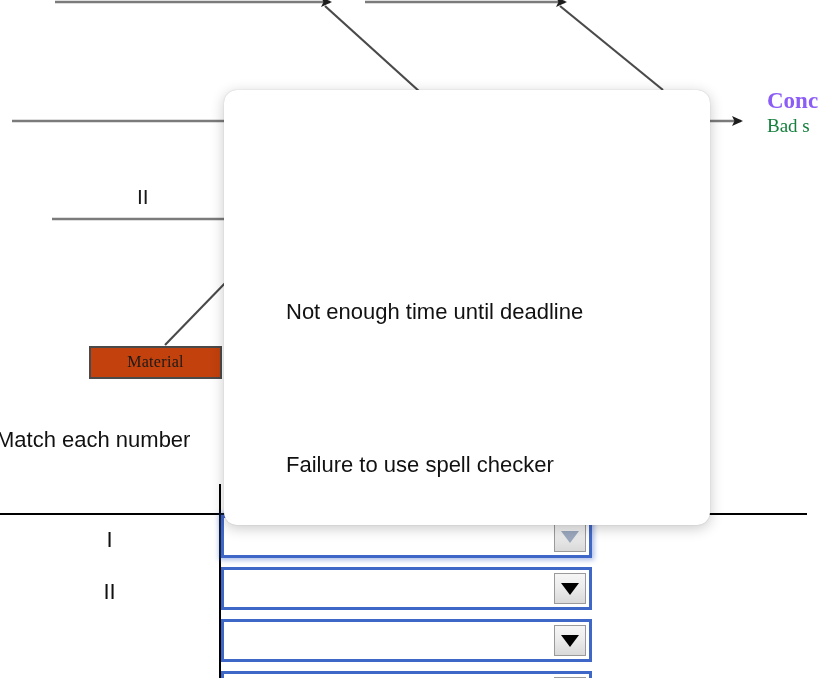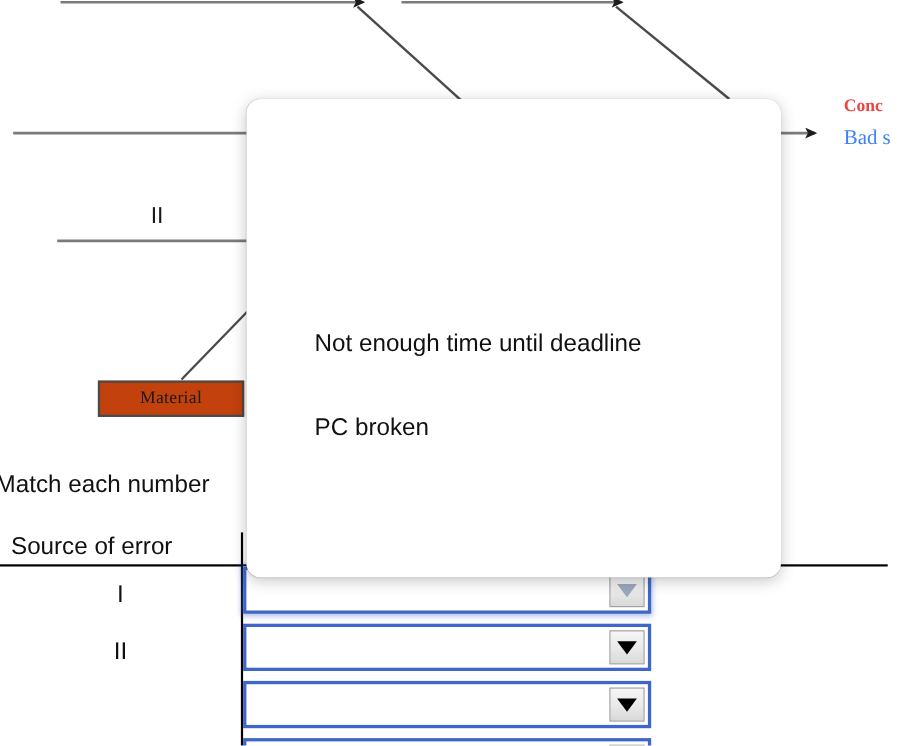--- a/index.html
+++ b/index.html
@@ -43,29 +43,29 @@
     position: absolute;
     font-family: "Liberation Sans", sans-serif;
     font-size: 21px;
     color: #1a1a1a;
   }
 
   .conc-head {
     position: absolute;
     font-family: "Liberation Serif", serif;
     font-weight: bold;
-    font-size: 16px;
-    color: #ef4444;
+    font-size: 23px;
+    color: #8b5cf6;
     white-space: nowrap;
   }
   .conc-sub {
     position: absolute;
     font-family: "Liberation Serif", serif;
     font-size: 19px;
-    color: #3b82f6;
+    color: #15803d;
     white-space: nowrap;
   }
 
   
   .q-text {
     position: absolute;
     font-size: 22px;
     color: #111111;
     white-space: nowrap;
   }
@@ -207,21 +207,20 @@
     <div class="roman-tag" style="left:137px; top:185px;">II</div>
 
     <div class="conc-head" style="left:767px; top:88px;">Conc</div>
     <div class="conc-sub" style="left:767px; top:115px;">Bad s</div>
   </div>
 
   <div class="q-text" style="left:-4px; top:427px;">Match each number</div>
 
   <div id="match-table"></div>
 
-  <div class="col-head" style="left:10px; top:484px;">Source of error</div>
   <div class="col-head" style="left:466px; top:484px;">Reason</div>
 
   <div class="tbl-vrule"></div>
   <div class="tbl-hrule"></div>
 
   <div class="row-label" style="top:527px;">I</div>
   <div class="sel focused" style="top:515px;">
     <span class="sel-value"></span>
     <span class="sel-arrow">
       <span class="tri dim"></span>
@@ -245,17 +244,17 @@
 
   <div class="sel" style="top:671px;">
     <span class="sel-value"></span>
     <span class="sel-arrow">
       
     </span>
   </div>
 
   <div id="dropdown-panel">
     <div class="opt" style="top:209px;">Not enough time until deadline</div>
-    <div class="opt" style="top:285px;">PC broken</div>
+    <div class="opt" style="top:362px;">Failure to use spell checker</div>
 
   </div>
 
 </div>
 
 </body></html>

